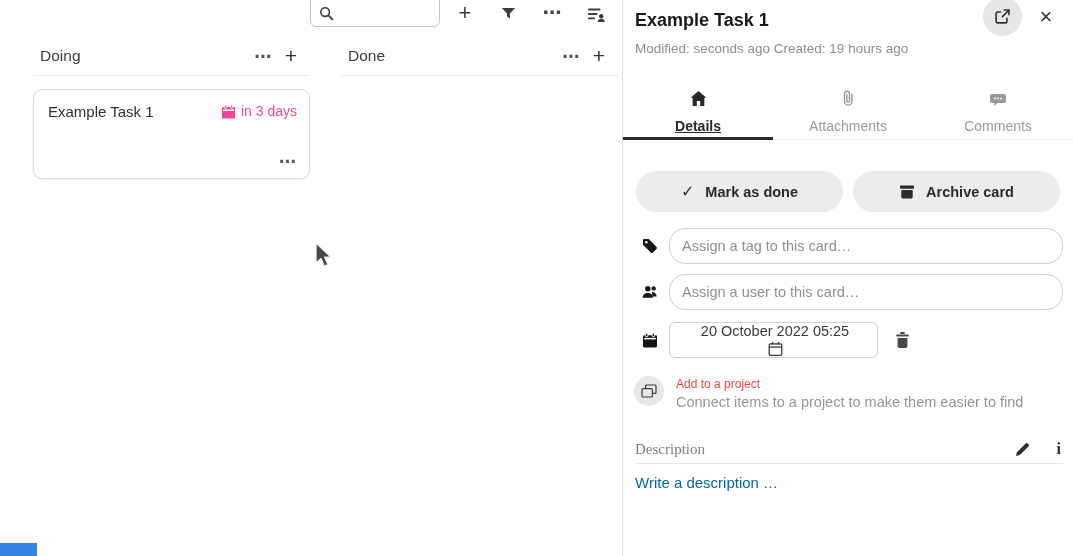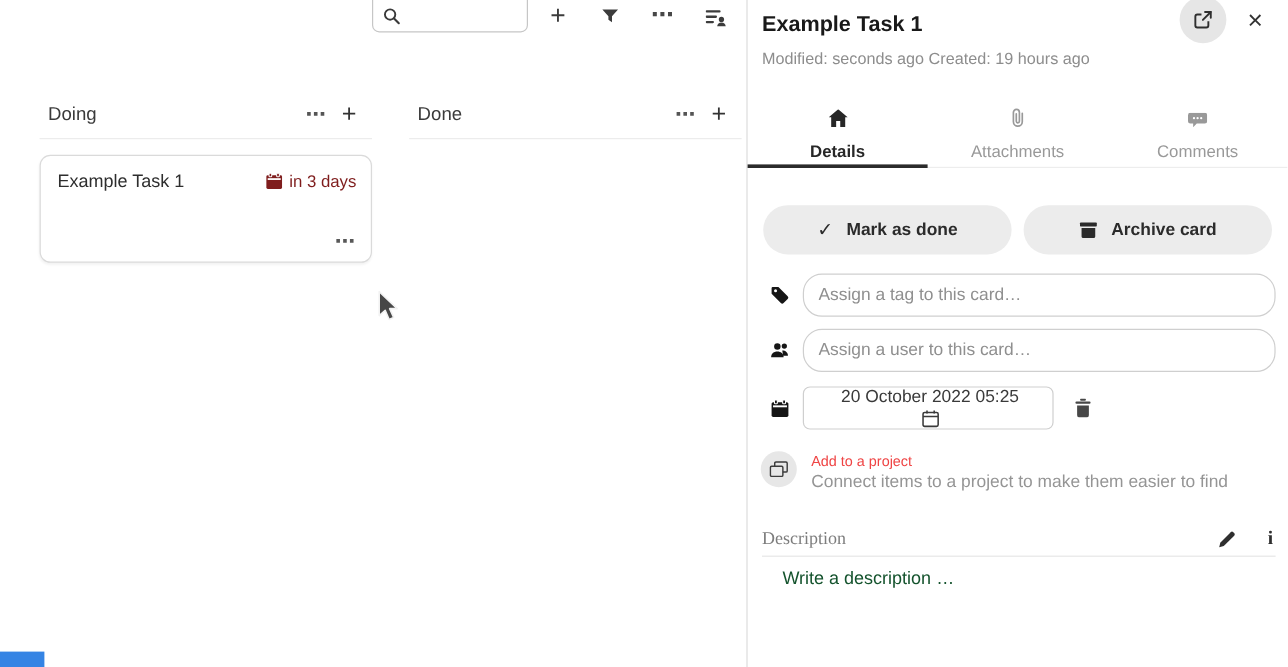--- a/index.html
+++ b/index.html
@@ -15,48 +15,48 @@
     padding:0 0 5px 8px; color:#3a3a3a; background:#fff; }
   .tb-btn { position:absolute; width:24px; height:24px; display:flex; align-items:center;
     justify-content:center; color:#3c3c3c; }
   .tb-plus { left:453px; top:1px; font-size:22px; font-weight:400; }
   .tb-filter { left:496px; top:2px; }
   .tb-dots { left:540px; top:0px; font-size:19px; font-weight:bold; color:#474747; }
   .tb-assign { left:584px; top:2px; }
 
   .columns { position:absolute; left:33px; top:40px; display:flex; gap:31px; }
   .column { width:277px; }
-  .col-header { height:32px; display:flex; align-items:center; padding:0 6px 0 7px;margin-top:40px; }
+  .col-header { height:32px; display:flex; align-items:center; padding:0 6px 0 7px; }
   .col-title { flex:1; font-size:15.5px; color:#3a3a3a; }
   .col-menu { width:30px; font-size:17px; font-weight:bold; color:#555; text-align:center; }
   .col-add { width:26px; font-size:21px; color:#333; text-align:center; }
   .col-divider { height:1px; background:#ececec; margin-top:3px; }
   .card { margin-top:13px; height:90px; background:#fff; border:1px solid #dadada;
     border-radius:9px; box-shadow:0 1px 2px rgba(0,0,0,.05); position:relative;
     padding:13px 12px 8px 14px; }
   .card-row { display:flex; justify-content:space-between; align-items:flex-start; }
   .card-title { font-size:15px; color:#2e2e2e; }
-  .card-due { display:flex; align-items:center; gap:5px; color:#7f1d1d; font-size:14px; }
+  .card-due { display:flex; align-items:flex-end; gap:5px; color:#ec4899; font-size:14px; }
   .card-menu { position:absolute; right:13px; bottom:6px; font-size:17px; font-weight:bold; color:#585858; }
 
   
   .v-divider { position:absolute; left:622px; top:0; width:1px; height:556px; background:#dcdcdc; }
   .panel { position:absolute; left:623px; top:0; width:450px; height:556px; }
   .panel-title { position:absolute; left:12px; top:10px; font-size:18px; font-weight:bold; color:#191919; }
   .panel-meta { position:absolute; left:12px; top:41px; font-size:13.5px; color:#8d8d8d; }
   .circle-btn { position:absolute; left:360px; top:-3px; width:39px; height:39px; border-radius:50%;
     background:#e6e6e6; display:flex; align-items:center; justify-content:center; color:#2f2f2f; }
   .close-btn { position:absolute; left:408px; top:2px; width:30px; height:30px; font-size:22px; color:#333; }
 
   .tabs { position:absolute; left:0; top:84px; width:450px; height:56px; display:flex;
     border-bottom:1px solid #ededed; }
   .tab { flex:1; position:relative; display:flex; flex-direction:column; align-items:center;
     padding-top:6px; gap:11px; color:#999; font-size:14px; }
   .tab .tab-ic { height:17px; display:flex; align-items:flex-end; }
-  .tab.active { color:#272727; font-weight:bold; }
+  .tab.active { color:#272727; font-weight:bold;text-decoration:underline; }
   .tab.active::after { content:""; position:absolute; left:0; right:0; bottom:-1px; height:3px; background:#2b2b2b; }
 
   .actions { position:absolute; left:13px; top:171px; width:424px; display:flex; gap:10px; }
   .pill { flex:1; height:41px; border-radius:21px; background:#ececec; display:flex;
     align-items:center; justify-content:center; gap:11px; font-size:14.5px; font-weight:bold; color:#2b2b2b; }
   .pill .check-glyph { font-size:16px; }
 
   .field-row { position:absolute; left:19px; right:10px; display:flex; align-items:center; }
   .row-tag { top:228px; } .row-user { top:274px; } .row-date { top:322px; }
   .field-icon { width:17px; margin-right:10px; color:#161616; flex:none; display:flex; }
@@ -74,21 +74,21 @@
     display:flex; align-items:center; justify-content:center; color:#3c3c3c; }
   .project-title { font-size:12px; color:#ef4444; padding-top:1px; }
   .project-sub { font-size:14.5px; color:#959595; margin-top:3px; }
 
   .desc-head { position:absolute; left:12px; right:12px; top:440px; display:flex; align-items:center; }
   .desc-label { flex:1; font-size:15px; color:#7d7d7d;font-family:Liberation Serif, serif; }
   .desc-edit { color:#2f2f2f; display:flex; margin-right:27px; }
   .desc-info { color:#2f2f2f; font-family:"Liberation Serif","DejaVu Serif",serif;
     font-weight:bold; font-size:16px; }
   .desc-divider { position:absolute; left:12px; right:10px; top:463px; height:1px; background:#e7e7e7; }
-  .desc-placeholder { position:absolute; left:29px; top:474px; font-size:15px; color:#14532d; }
+  .desc-placeholder { position:absolute; left:12px; top:474px; font-size:15px; color:#0369a1; }
 
   .cursor { position:absolute; left:314px; top:242px; }
   .corner-accent { position:absolute; left:0; bottom:0; width:37px; height:13px; background:#3584e4; }
 </style>
 </head>
 <body>
 
 <div class="app">
 
   <section class="board">

